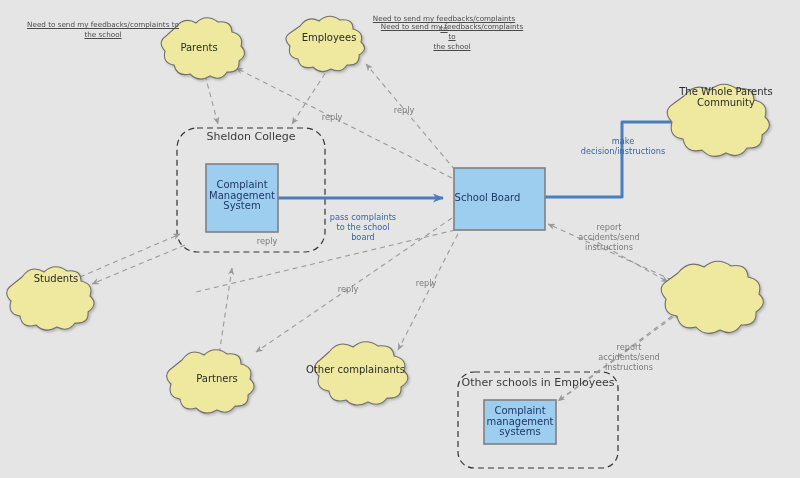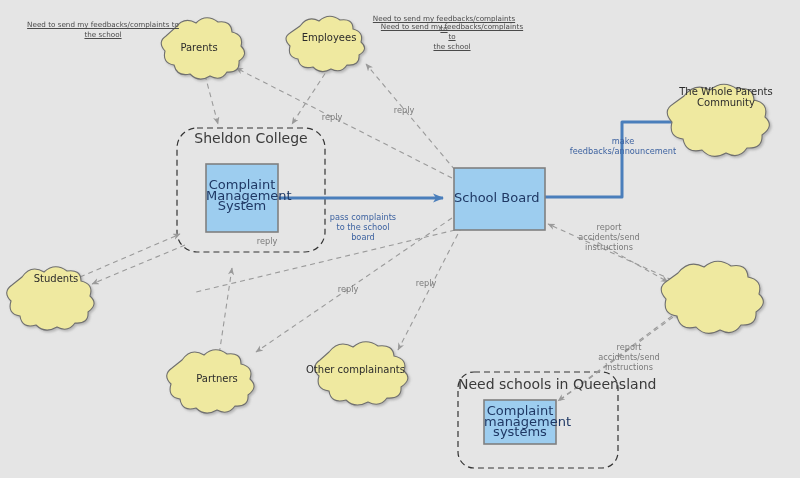--- a/index.html
+++ b/index.html
@@ -35,21 +35,21 @@
     line-height: 11px;
     pointer-events: none;
     white-space: nowrap;
   }
   .cloud-label {
     color: #2b2b2b;
     font-size: 10px;
   }
   .box-label {
     color: #1f3864;
-    font-size: 13px;
+    font-size: 10px;
     line-height: 10.5px;
   }
   .edge-label {
     position: absolute;
     text-align: center;
     color: #7a7a7a;
     font-size: 8.2px;
     line-height: 10px;
     font-family: "DejaVu Sans", sans-serif;
   }
@@ -62,21 +62,21 @@
     color: #4a4a4a;
     font-size: 7.2px;
     line-height: 10px;
     text-decoration: underline;
     font-family: "DejaVu Sans", sans-serif;
   }
   .boundary-title {
     position: absolute;
     text-align: center;
     color: #3a3a3a;
-    font-size: 14px;
+    font-size: 11px;
     font-family: "DejaVu Sans", sans-serif;
     white-space: nowrap;
   }
 </style>
 </head>
 <body>
 
 <div id="canvas">
 
   <svg class="layer" viewBox="0 0 800 478">
@@ -209,21 +209,21 @@
 
   <div class="node-label cloud-label" style="left:306px; top:364px; width:92px;">
     <span>Other complainants</span>
   </div>
 
   <div class="boundary-title" style="left:177px; top:130px; width:148px;">
     <span>Sheldon College</span>
   </div>
 
   <div class="boundary-title" style="left:458px; top:376px; width:160px;">
-    <span>Need schools in Queensland</span>
+    <span>Other schools in Employees</span>
   </div>
 
   <div class="node-label box-label" style="left:206px; top:180px; width:72px;">
     <div>Complaint</div>
     <div>Management</div>
     <div>System</div>
   </div>
 
   <div class="node-label box-label" style="left:454px; top:193px; width:67px;">
     <span>School Board</span>
@@ -256,21 +256,21 @@
   </div>
 
   <div class="edge-label blue" style="left:320px; top:181px; width:86px;margin-top:31px;">
     <div>pass complaints</div>
     <div>to the school</div>
     <div>board</div>
   </div>
 
   <div class="edge-label blue" style="left:562px; top:136px; width:122px;">
     <div>make</div>
-    <div>feedbacks/announcement</div>
+    <div>decision/instructions</div>
   </div>
 
   <div class="edge-label" style="left:566px; top:222px; width:86px;">
     <div>report</div>
     <div>accidents/send</div>
     <div>instructions</div>
   </div>
 
   <div class="edge-label" style="left:586px; top:342px; width:86px;">
     <div>report</div>

